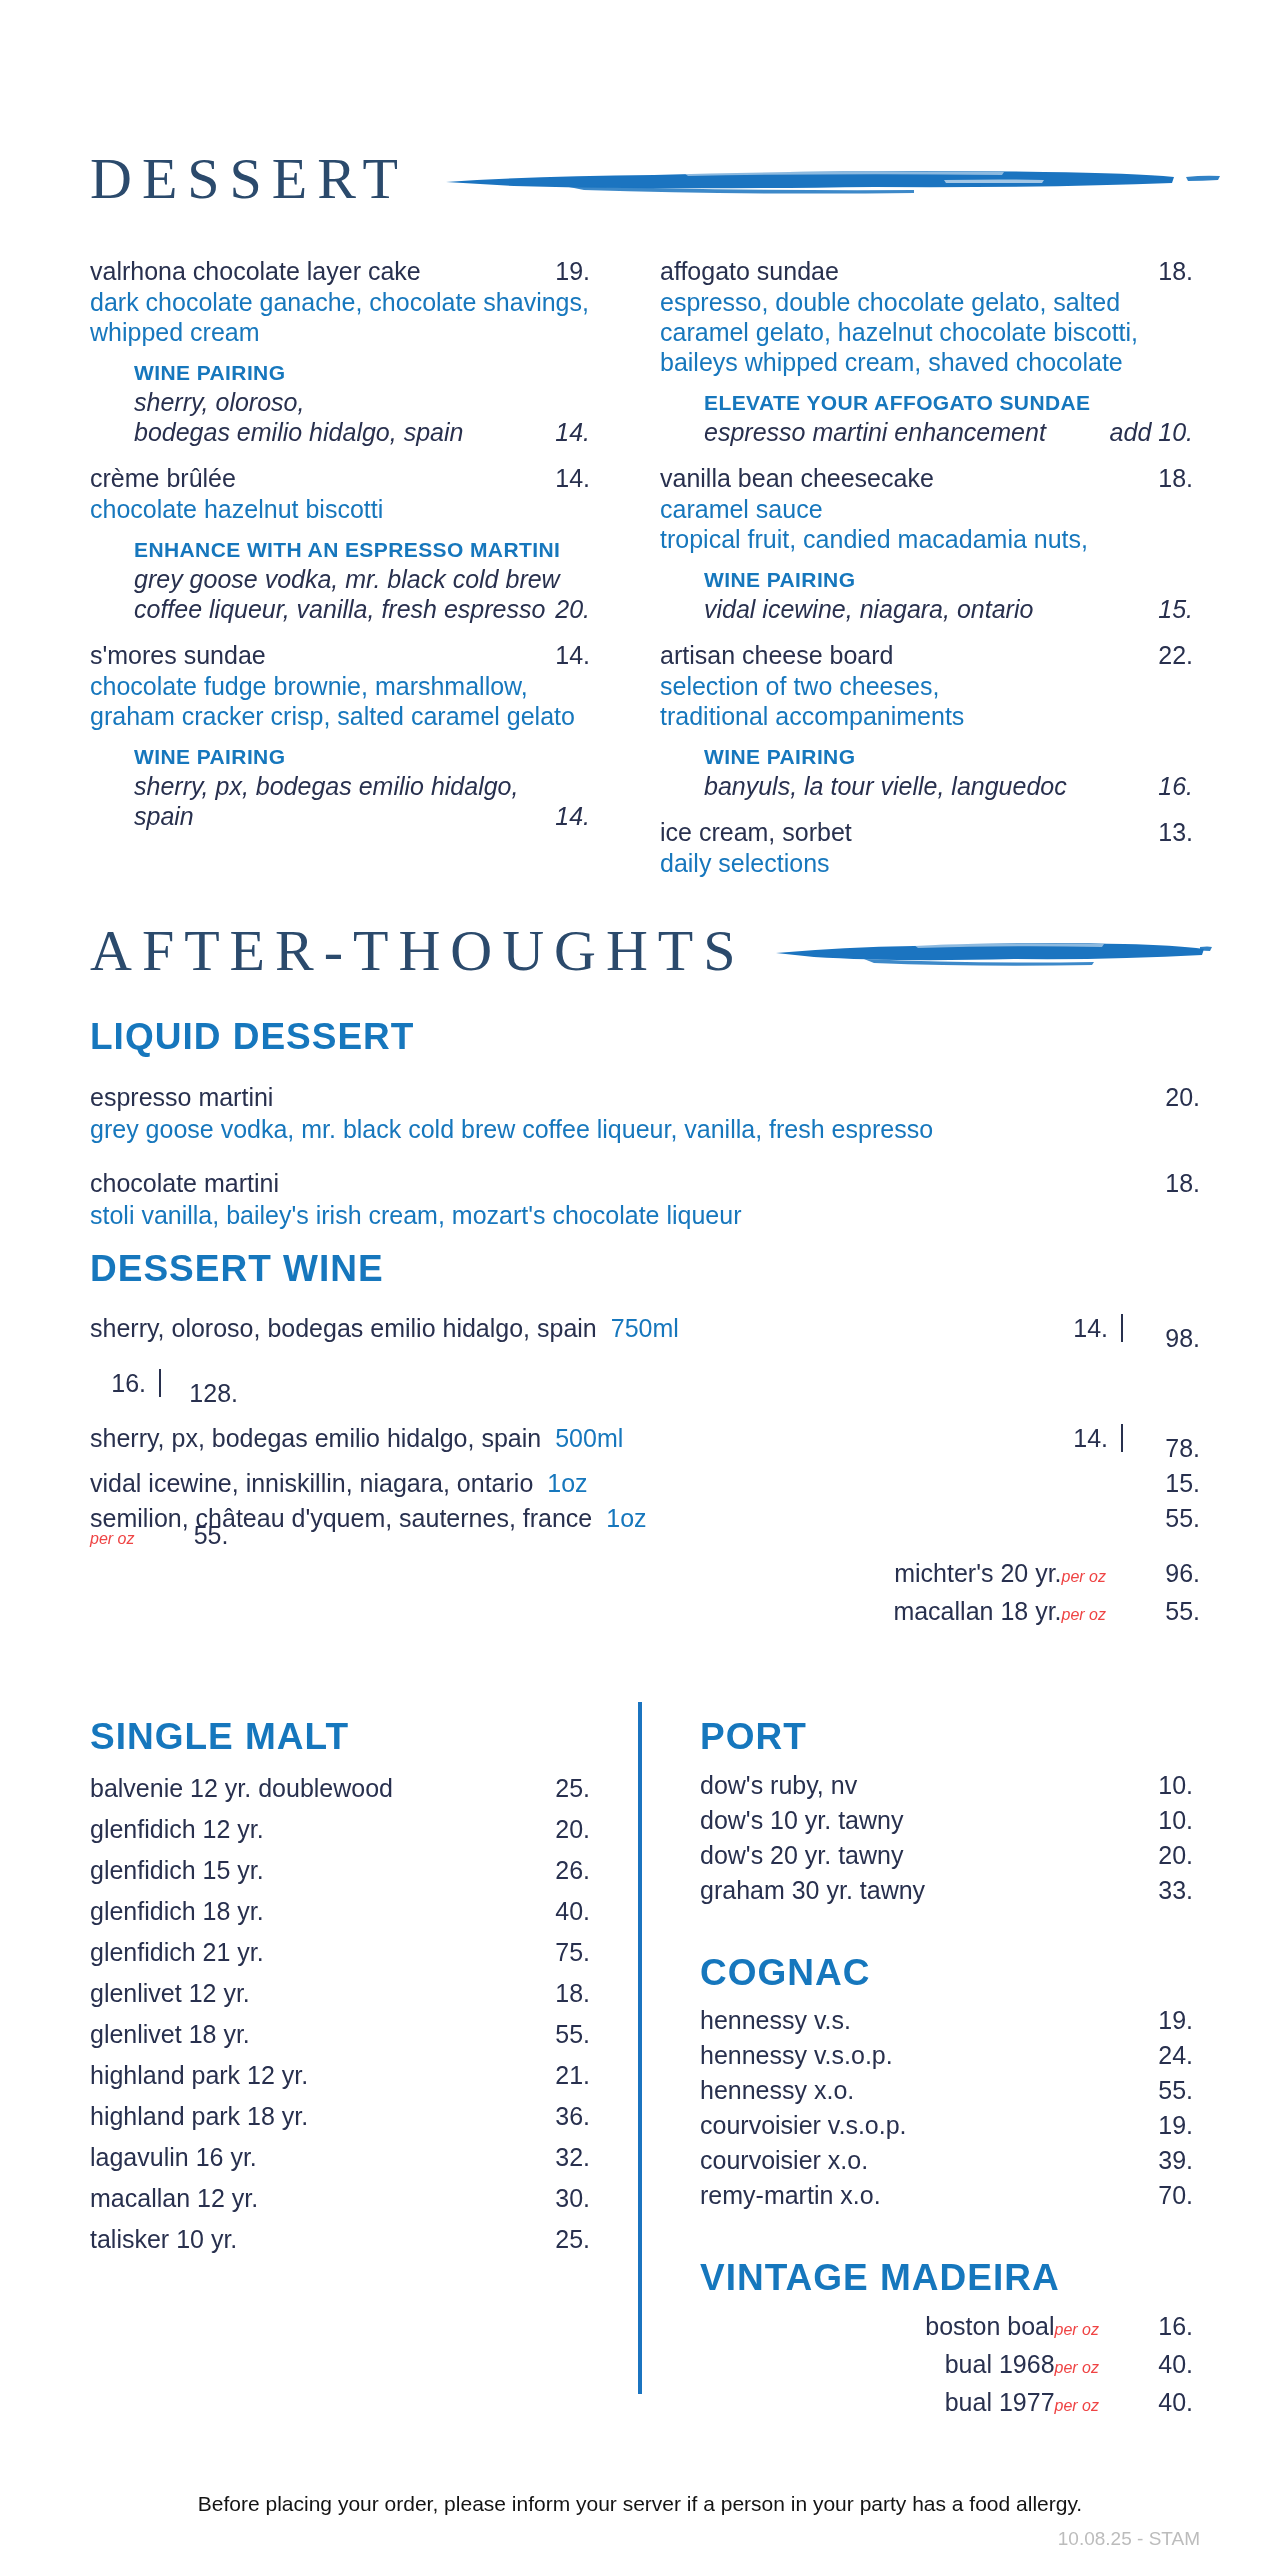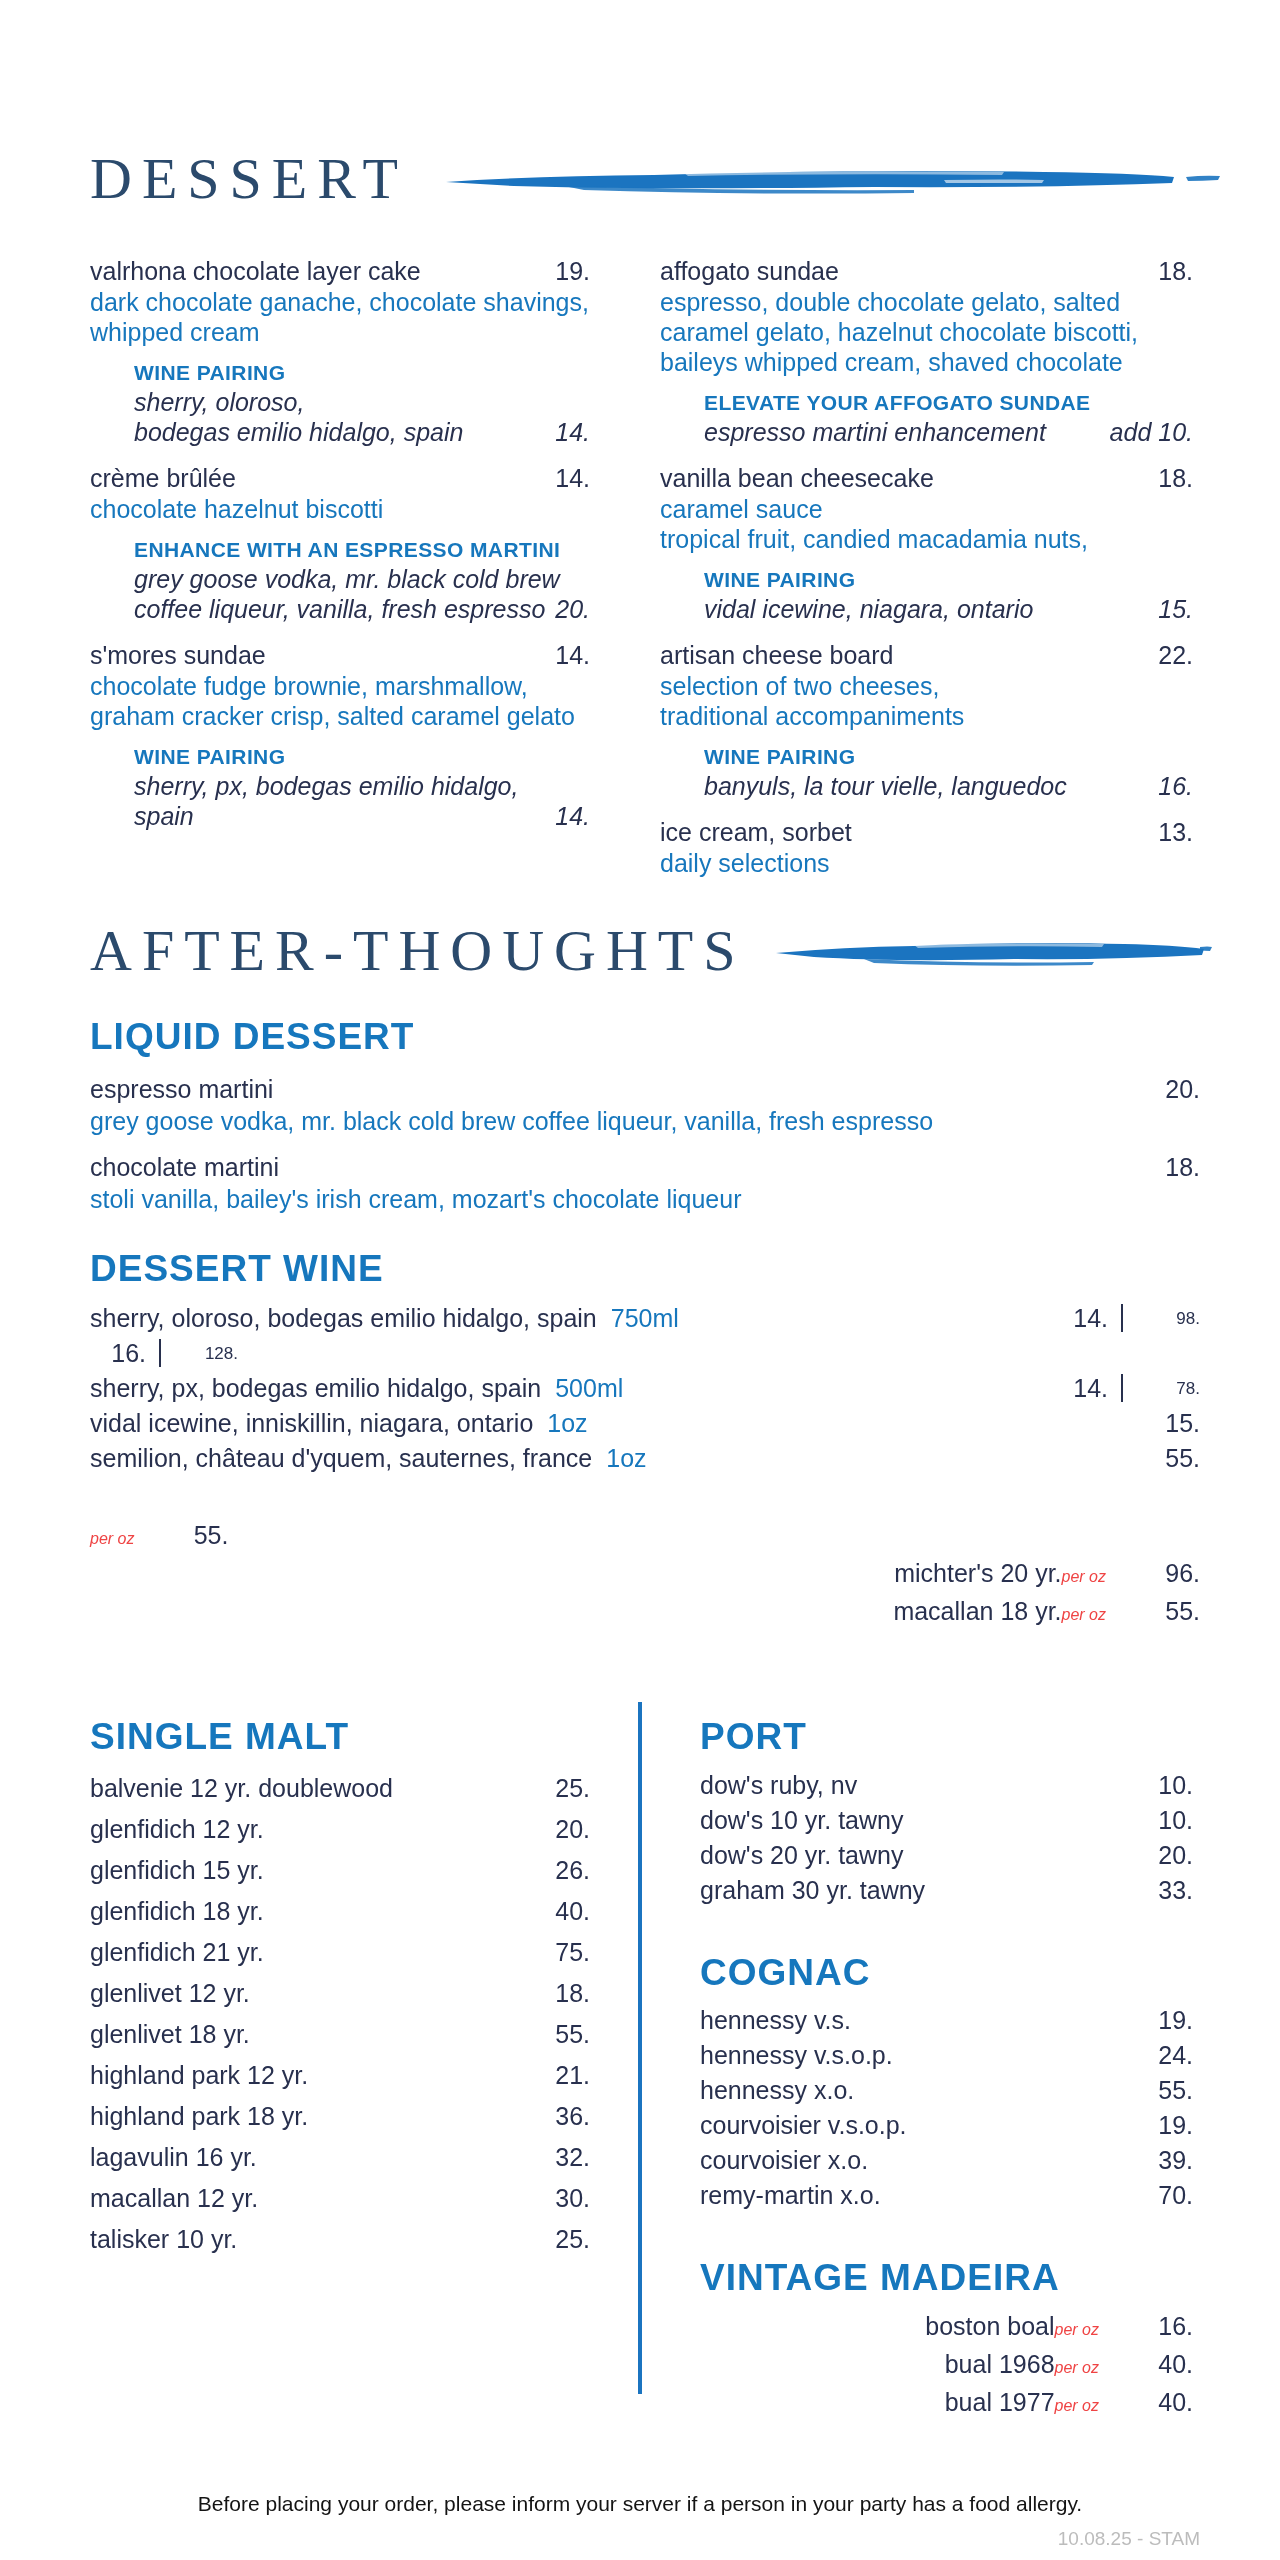--- a/index.html
+++ b/index.html
@@ -21,29 +21,29 @@
   .dcol.left{left:0;width:500px;}
   .dcol.right{left:570px;width:533px;}
   .d-item + .d-item{margin-top:16px;}
   .name-row{display:flex;justify-content:space-between;align-items:baseline;line-height:31px;}
   .pairing{margin:12px 0 0 44px;}
   .pairing-label{color:#1677bd;font-weight:bold;font-size:21px;letter-spacing:0.4px;line-height:28px;}
   .pairing-line{font-style:italic;color:#28304e;font-size:25px;line-height:30px;}
   .pairing-last{display:flex;justify-content:space-between;align-items:baseline;}
   
   .fsection{position:absolute;left:90px;width:1110px;}
-  .l-item{margin-top:14px;}
+  .l-item{margin-top:22px;}
   .l-item .name-row{line-height:32px;}
   .l-item .desc-line{line-height:32px;}
   .wrow{display:flex;justify-content:space-between;align-items:baseline;line-height:35px;}
   .wsize{color:#1677bd;margin-left:14px;}
   .wprices{display:flex;align-items:center;flex-shrink:0;}
   .wglass{width:56px;text-align:right;font-size:25px;color:#28304e;}
   .wbar{width:2px;height:28px;background:#28304e;margin:0 13px;align-self:center;}
-  .wbottle{width:64px;text-align:right;font-size:17px;color:#28304e;}
+  .wbottle{width:64px;text-align:right;font-size:25px;color:#28304e;margin-top:20px;}
   .wsingle{width:148px;text-align:right;font-size:25px;color:#28304e;}
   .ozrow{display:flex;align-items:baseline;line-height:35px;}
   .ozname{flex:1;}
   .peroz{color:#ef4444;font-style:italic;font-size:16px;margin-right:30px;}
   .ozprice{width:64px;text-align:right;font-size:25px;color:#28304e;}
   
   #columns{position:absolute;left:90px;top:1716px;width:1110px;height:700px;}
   .divider{position:absolute;left:548px;top:-14px;width:4px;height:692px;background:#1b74c0;}
   .scol-left{position:absolute;left:0;top:0;width:500px;}
   .scol-right{position:absolute;left:610px;top:0;width:493px;}

